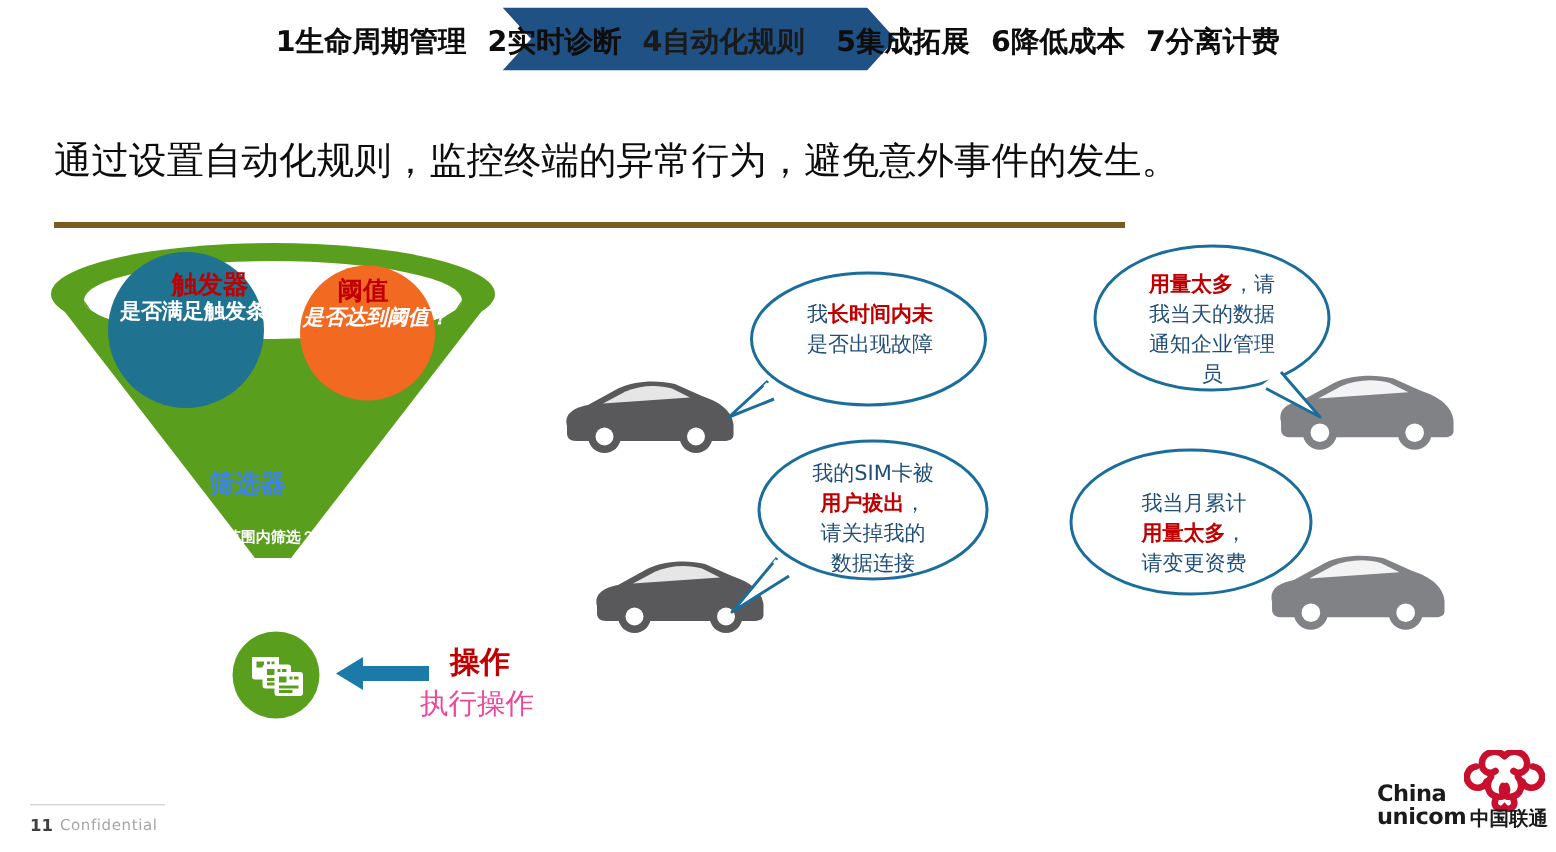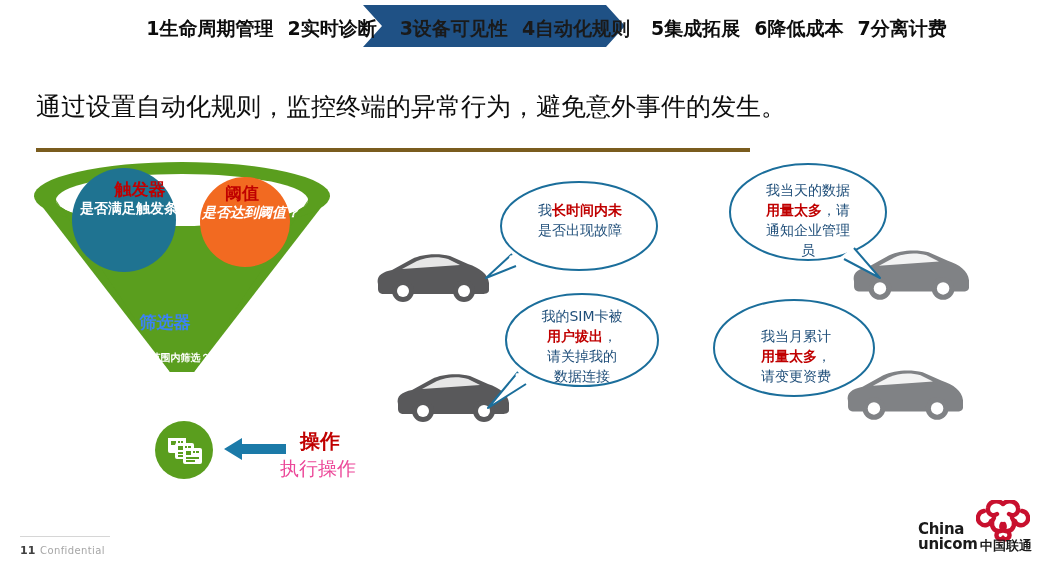--- a/index.html
+++ b/index.html
@@ -18,21 +18,20 @@
     overflow: hidden;
   }
 
   
   #nav-strip {
     position: absolute;
     left: 0;
     top: 0;
     width: 971px;
     height: 56px;
-    margin-left: 28px;
   }
   #nav-chevron-shape {
     position: absolute;
     left: 335px;
     top: 5px;
     width: 262px;
     height: 42px;
   }
   #nav-items {
     position: absolute;
@@ -270,21 +269,20 @@
 
 <div id="slide">
 
   <div id="nav-strip">
     <svg id="nav-chevron-shape" width="262" height="42" viewBox="0 0 262 42">
       <polygon points="0,0 243,0 262,21 243,42 0,42 19,21" fill="#1F5185"></polygon>
     </svg>
     <div id="nav-items">
       <span class="nav-item">1生命周期管理</span>
       <span class="nav-item">2实时诊断</span>
-      <span class="nav-item on-chevron chev-left">3设备可见性</span>
       <span class="nav-item on-chevron chev-right">4自动化规则</span>
       <span class="nav-item">5集成拓展</span>
       <span class="nav-item">6降低成本</span>
       <span class="nav-item">7分离计费</span>
     </div>
   </div>
 
   <div id="title-text">通过设置自动化规则，监控终端的异常行为，避免意外事件的发生。</div>
   <div id="title-rule"></div>
 
@@ -403,22 +401,22 @@
       </div>
   </div>
 
   <div class="bubble-wrap" style="left:718px; top:158px;">
     <svg width="184" height="128" viewBox="0 0 184 128">
       <ellipse cx="90" cy="54" rx="78" ry="48" fill="#ffffff" stroke="#1B6E9B" stroke-width="2"></ellipse>
       <path d="M 136,90 L 162,120 L 126,101" fill="#ffffff" stroke="#1B6E9B" stroke-width="2" stroke-linejoin="round"></path>
       <path d="M 134,92 L 124,100" stroke="#ffffff" stroke-width="3"></path>
     </svg>
     <div class="bubble-text" style="left:20px; top:22px; width:140px;">
+        <div><b>用量太多</b><span>，请</span></div>
         <div><span>我当天的数据</span></div>
-        <div><b>用量太多</b><span>，请</span></div>
         <div><span>通知企业管理</span></div>
         <div><span>员</span></div>
       </div>
   </div>
 
   <div class="bubble-wrap" style="left:702px; top:294px;">
     <svg width="186" height="116" viewBox="0 0 186 116">
       <ellipse cx="92" cy="54" rx="80" ry="48" fill="#ffffff" stroke="#1B6E9B" stroke-width="2"></ellipse>
     </svg>
     <div class="bubble-text" style="left:24px; top:32px; width:140px;">

